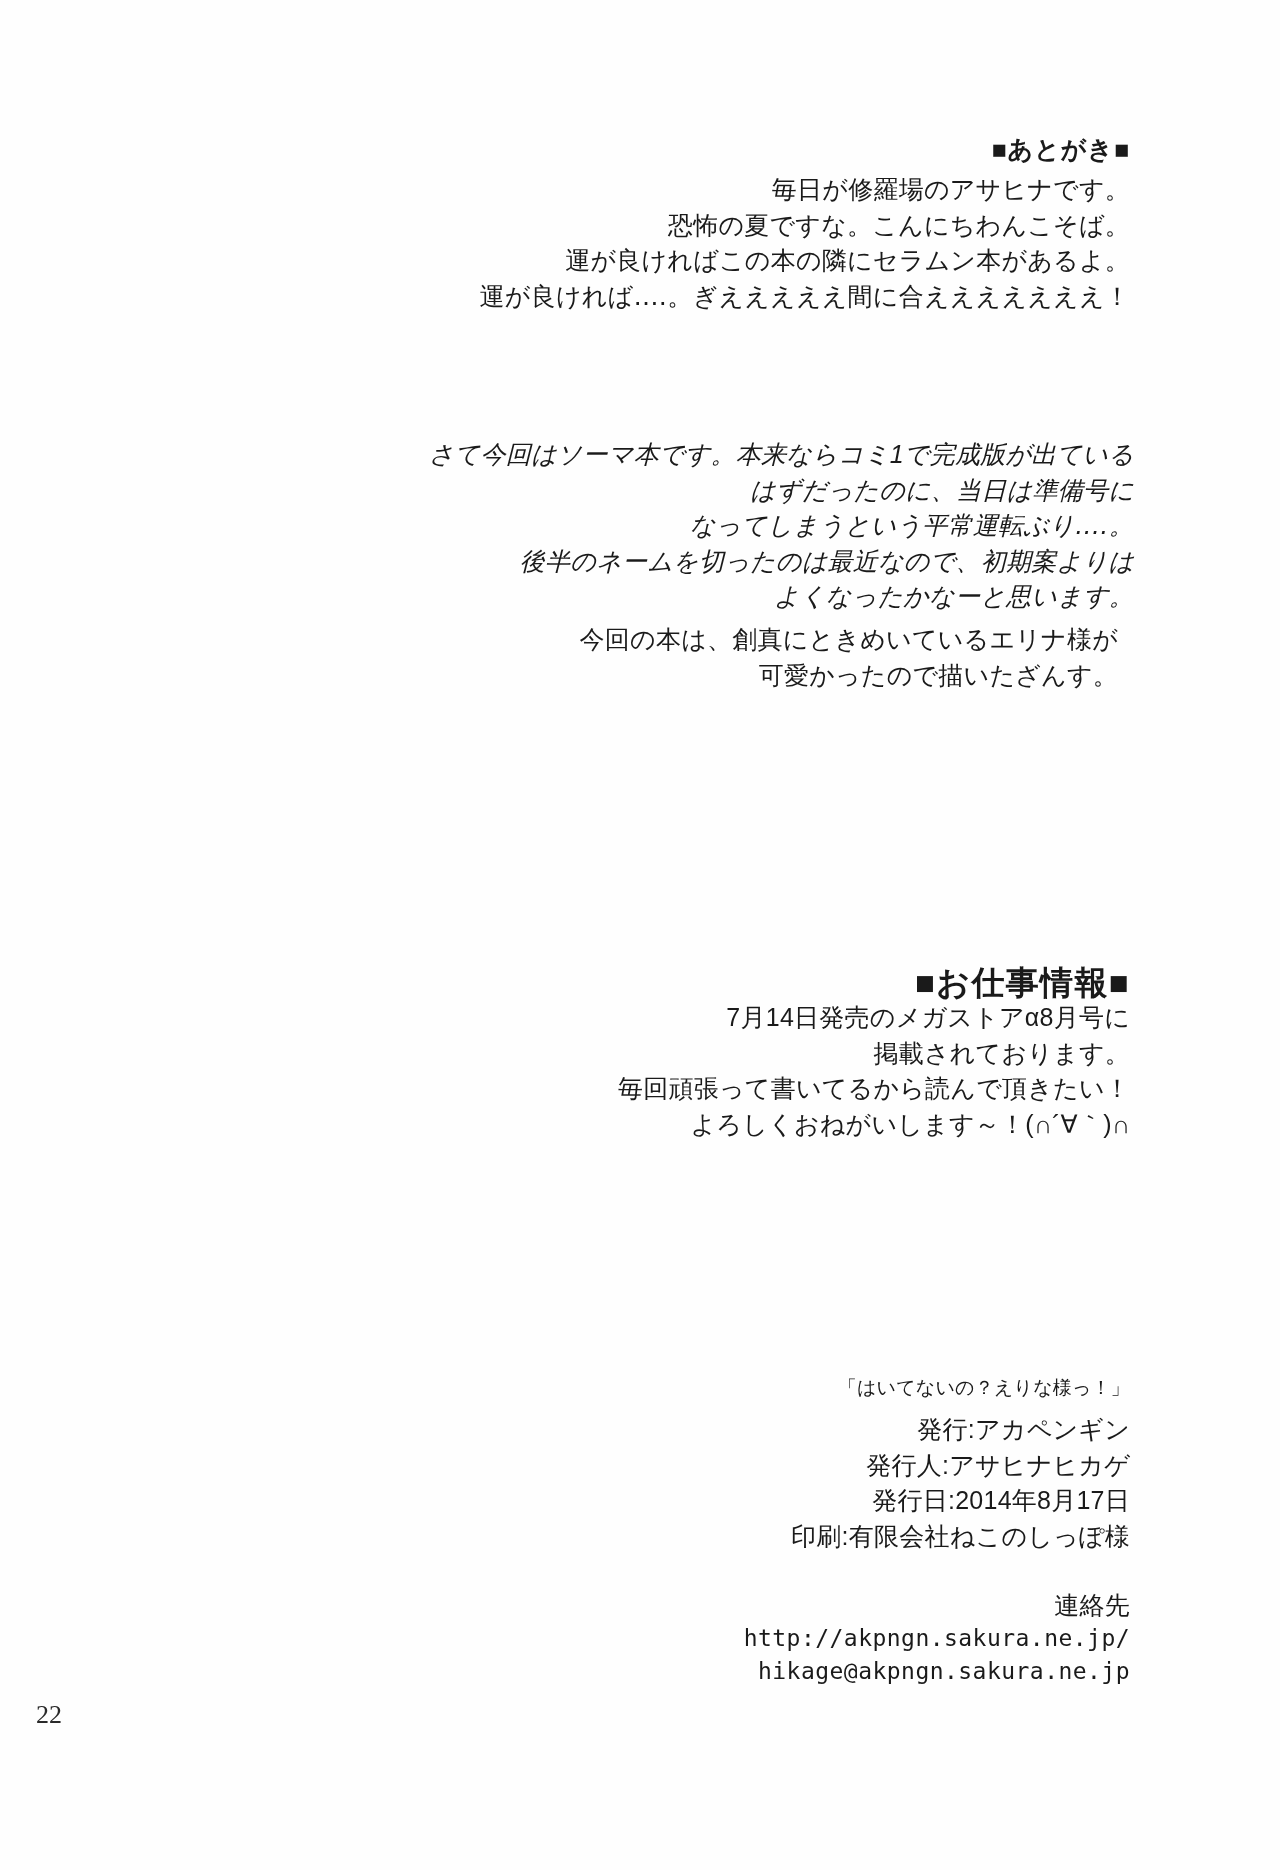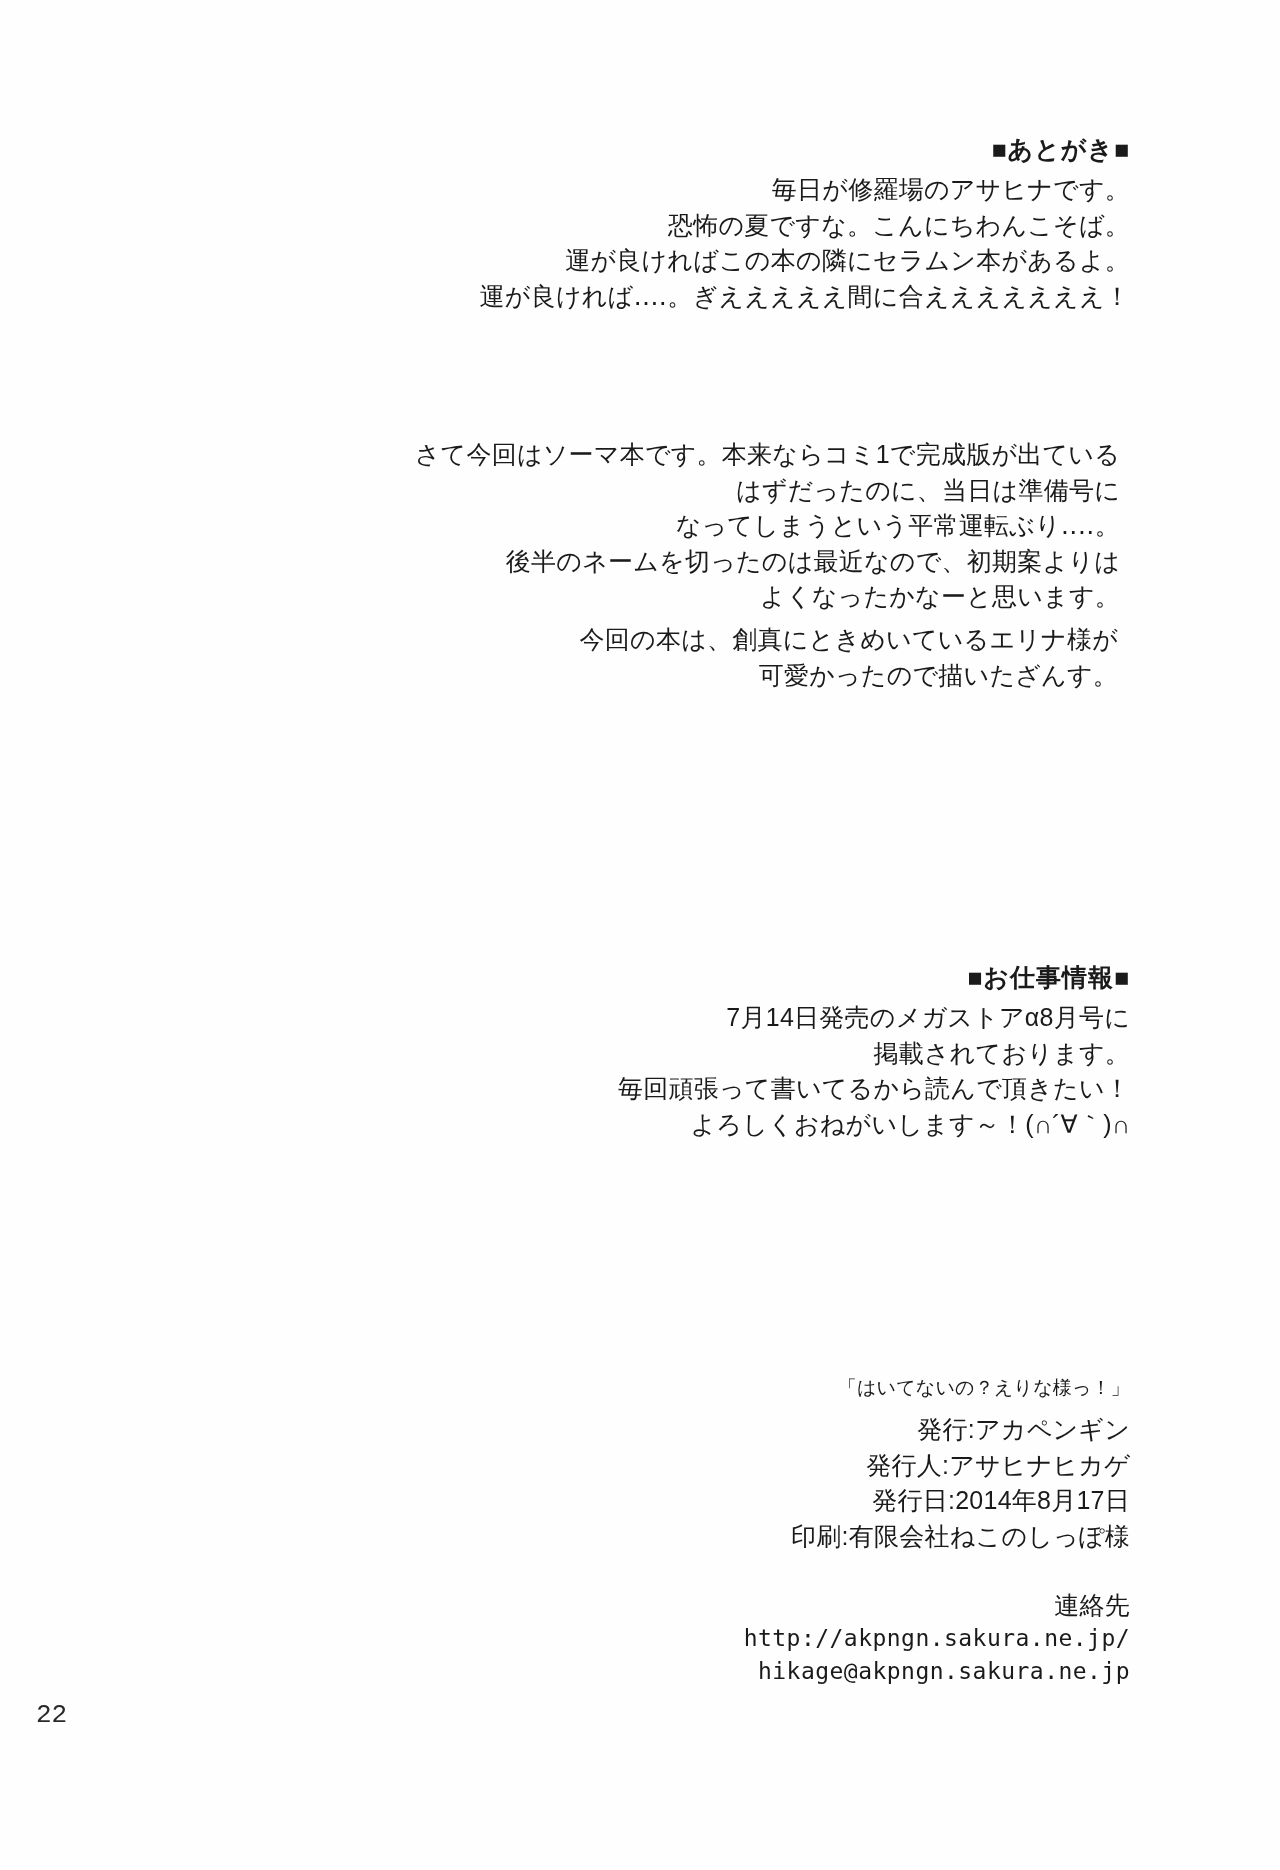--- a/index.html
+++ b/index.html
@@ -39,21 +39,21 @@
 
   .afterword-body {
     font-size: 25px;
   }
 
   .section-2, .section-3, .section-4 {
     font-size: 25px;
   }
 
   .job-heading {
-    font-size: 25px;
+    font-size: 33px;
     font-weight: 600;
     letter-spacing: 0.04em;
   }
 
   .job-body {
     font-size: 25px;
   }
 
   .colophon-title {
     font-size: 19px;
@@ -73,36 +73,36 @@
     letter-spacing: 0.02em;
     line-height: 1.45;
   }
 
   .page-number {
     position: absolute;
     left: 36px;
     top: 1700px;
     font-size: 26px;
     color: #2a2a2a;
-    font-family: Liberation Mono, monospace;
+    font-family: Liberation Serif, serif;
   }
 </style>
 </head>
 <body>
 
 <div class="page">
 
   <div class="block afterword-heading" style="right: 150px; top: 132px; width: 900px;">■あとがき■</div>
 
   <div class="block afterword-body" style="right: 150px; top: 172px; width: 900px;">毎日が修羅場のアサヒナです。
 恐怖の夏ですな。こんにちわんこそば。
 運が良ければこの本の隣にセラムン本があるよ。
 運が良ければ‥‥。ぎえええええ間に合えええええええ！</div>
 
-  <div class="block section-2" style="right: 160px; top: 437px; width: 900px;">さて今回はソーマ本です。本来ならコミ1で完成版が出ている
+  <div class="block section-2" style="right: 146px; top: 437px; width: 900px; font-style: italic;">さて今回はソーマ本です。本来ならコミ1で完成版が出ている
 はずだったのに、当日は準備号に
 なってしまうという平常運転ぶり‥‥。
 後半のネームを切ったのは最近なので、初期案よりは
 よくなったかなーと思います。</div>
 
   <div class="block section-3" style="right: 162px; top: 622px; width: 900px;">今回の本は、創真にときめいているエリナ様が
 可愛かったので描いたざんす。</div>
 
 
   <div class="block job-heading" style="right: 150px; top: 960px; width: 900px;">■お仕事情報■</div>

